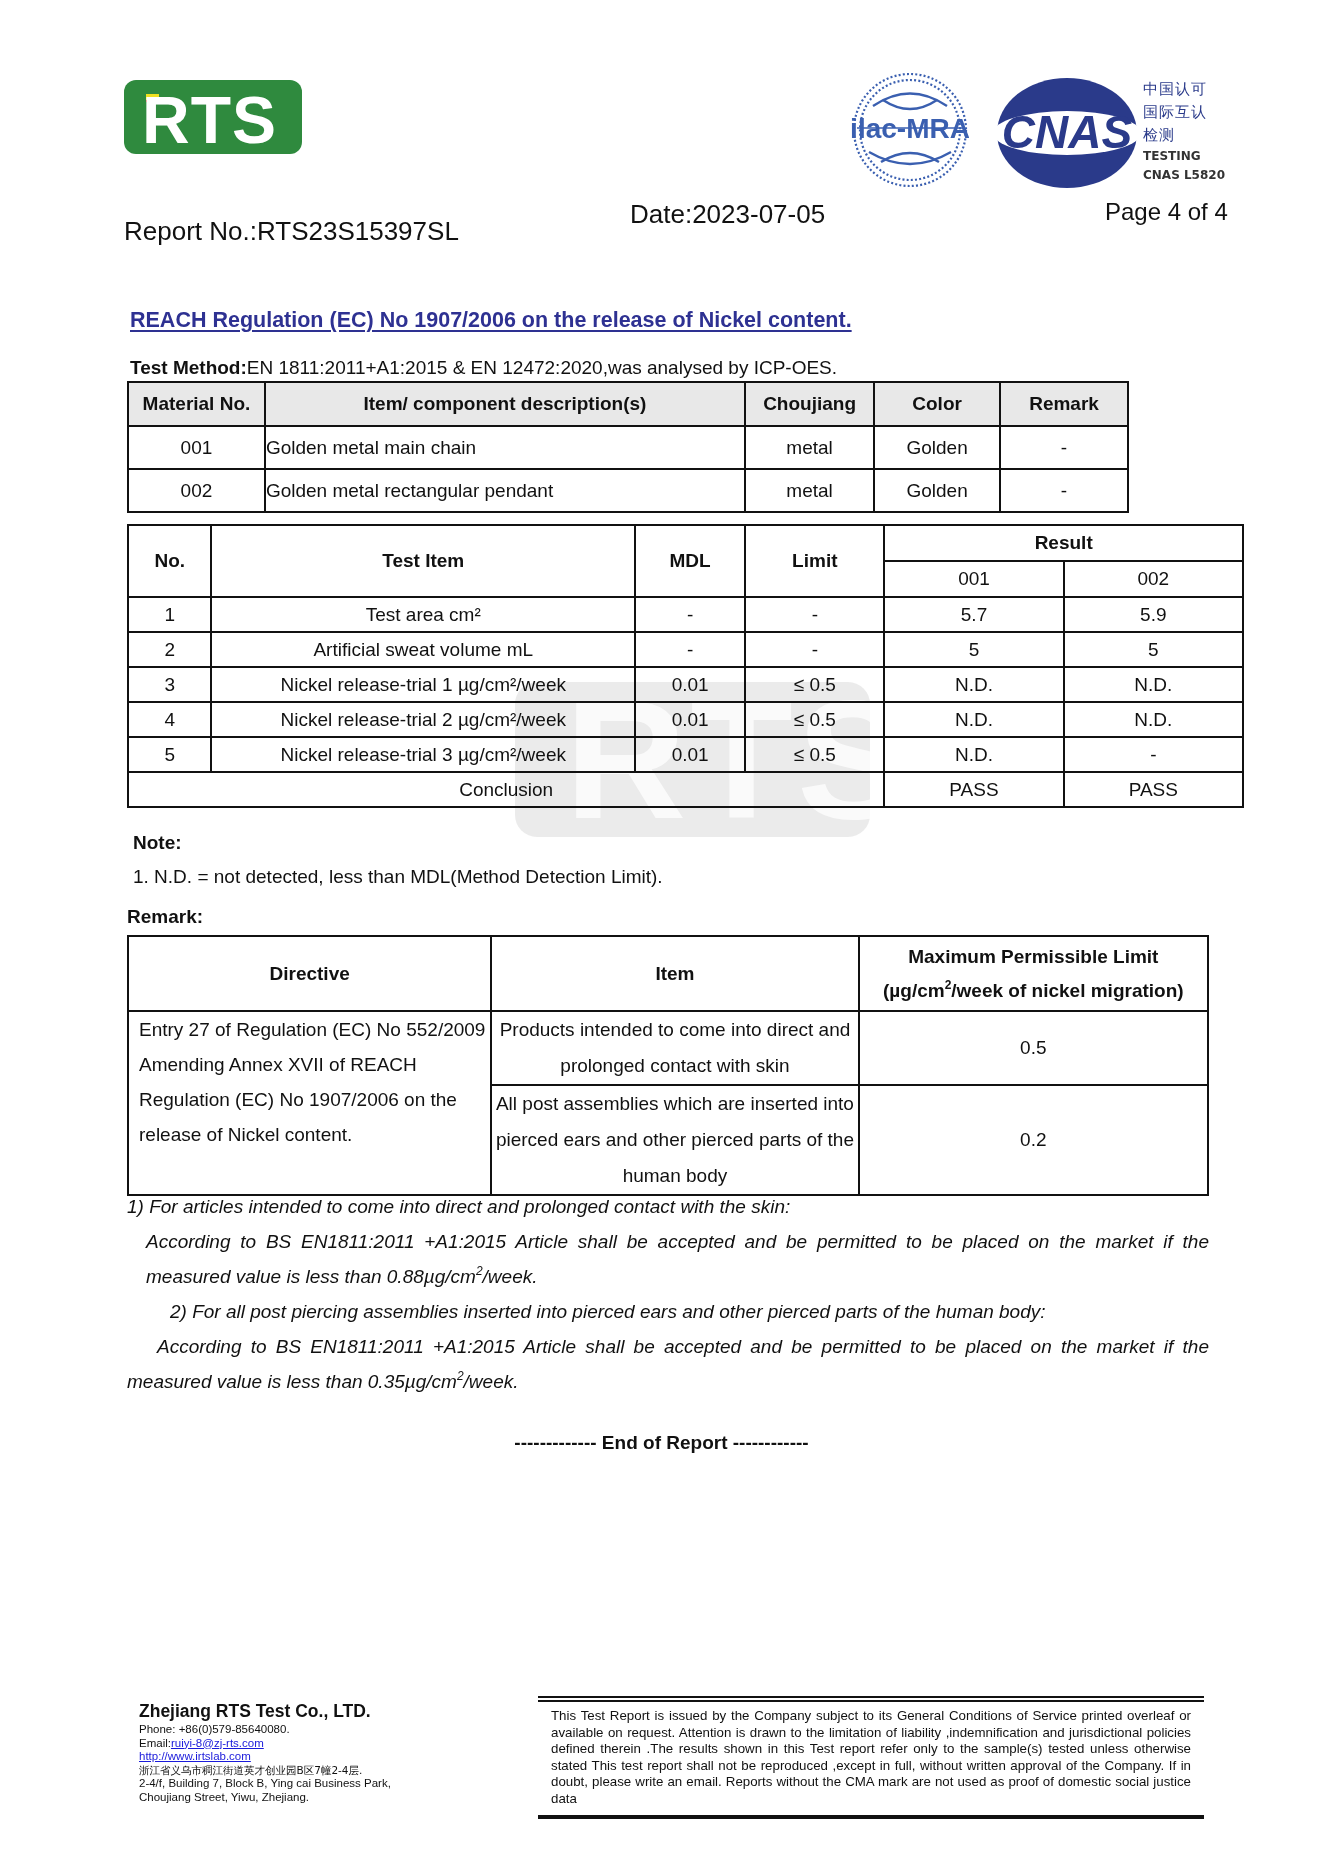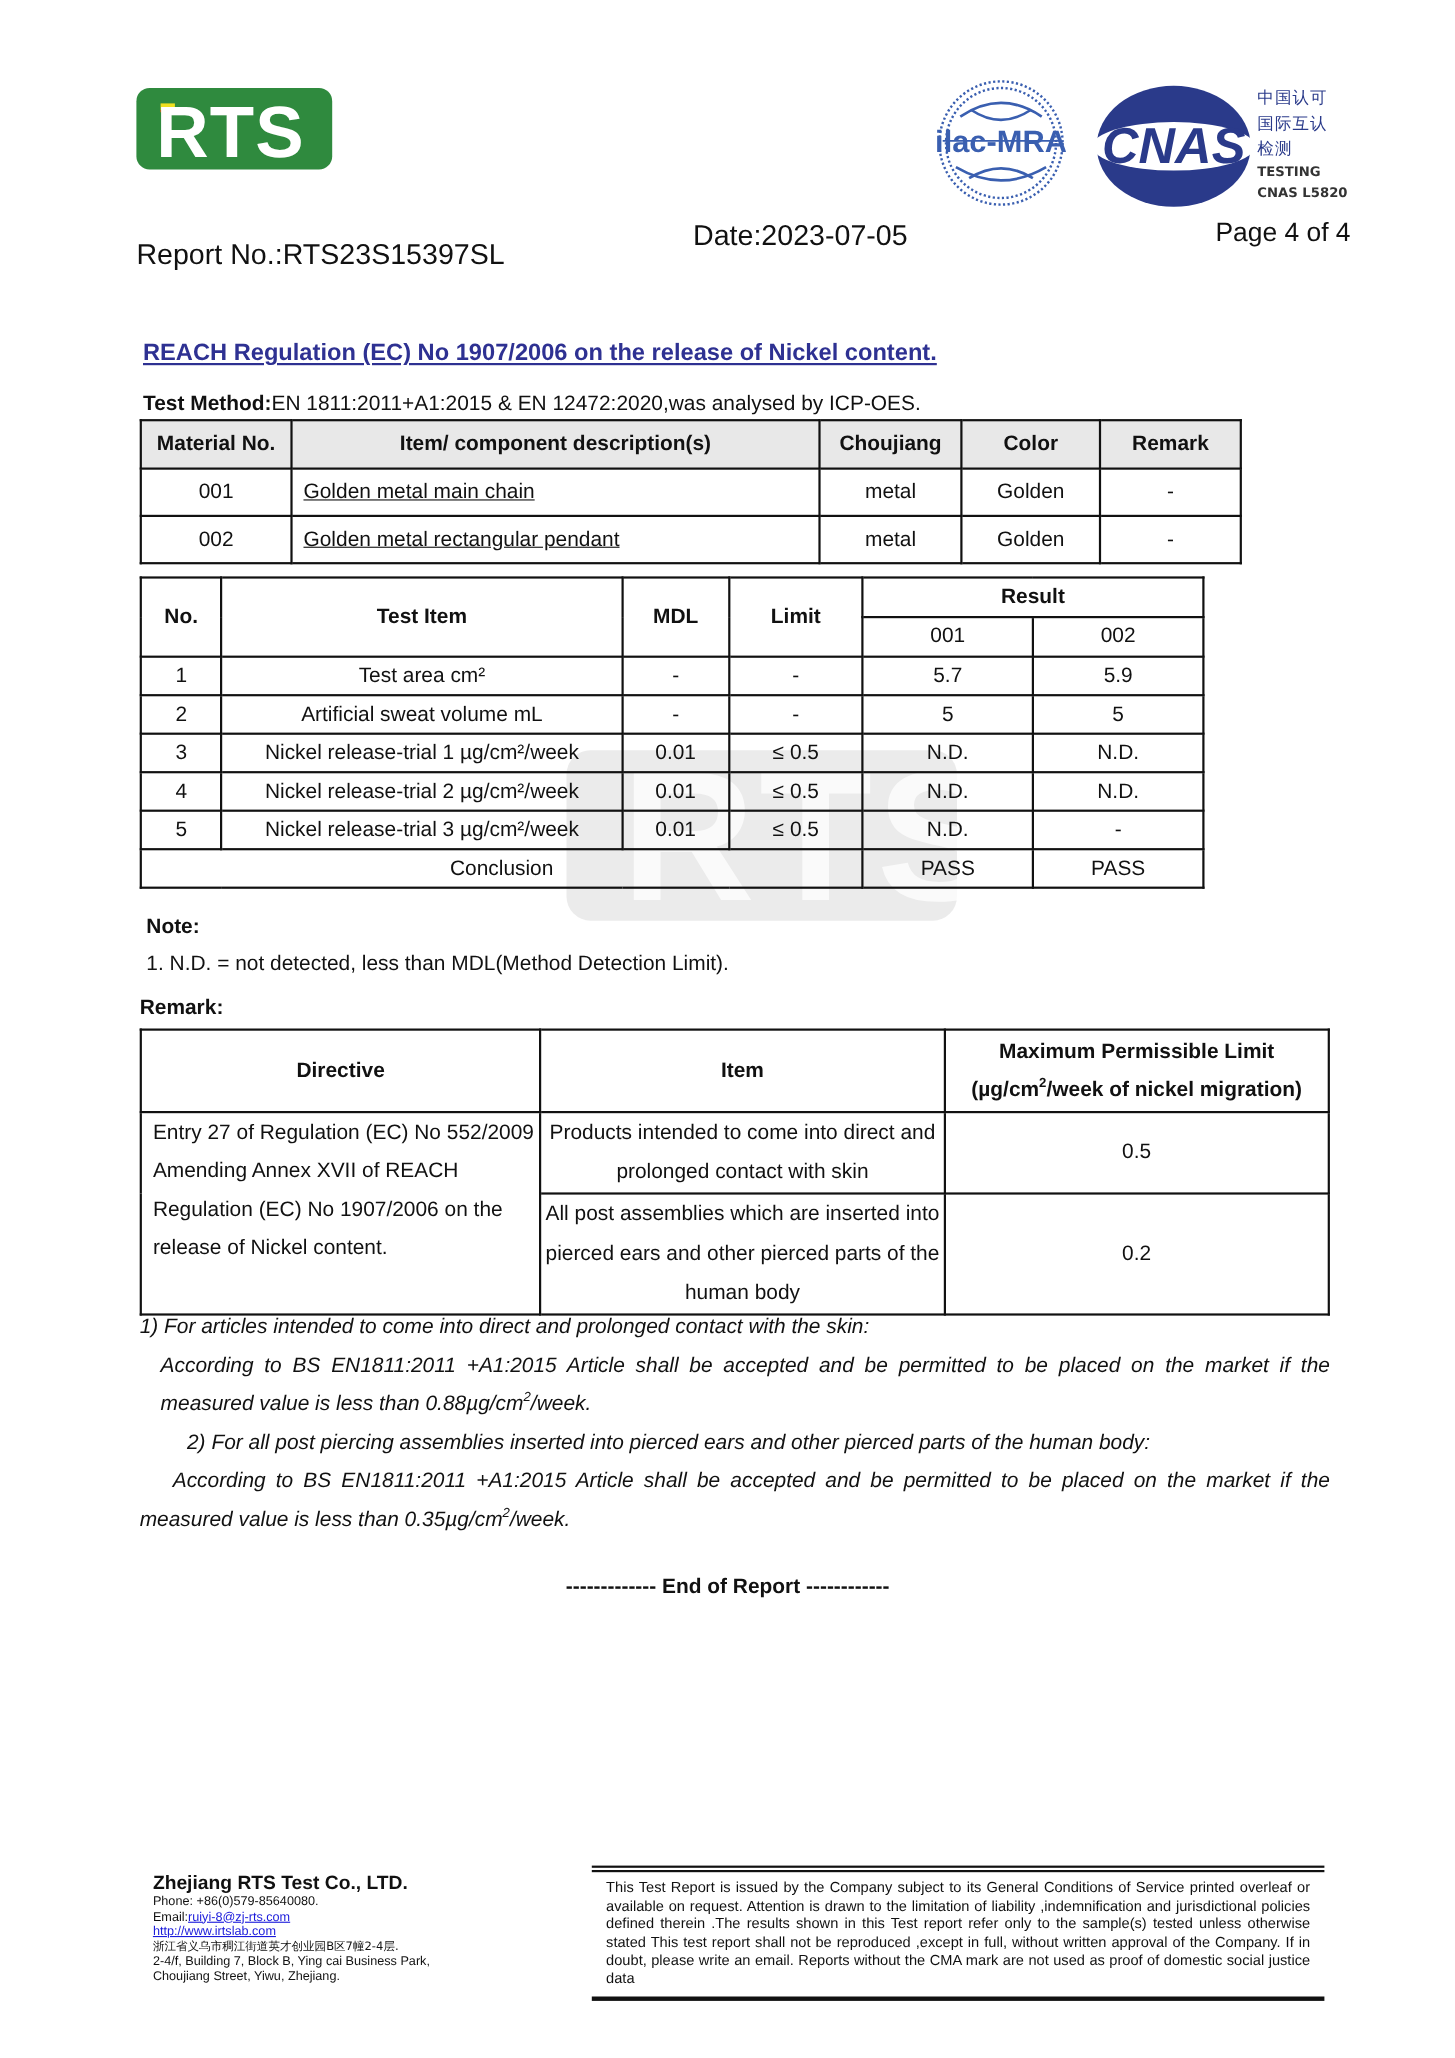--- a/index.html
+++ b/index.html
@@ -32,23 +32,23 @@
   .method { left: 130px; top: 357px; font-size: 19px; }
   .method b { font-weight: bold; }
 
   table { border-collapse: collapse; position: absolute; font-size: 19px; }
   td, th { border: 2.5px solid #111; text-align: center; padding: 0; font-weight: normal; }
   th { font-weight: bold; }
 
   .t1 { left: 127px; top: 381px; width: 1002px; }
   .t1 th { background: #e8e8e8; height: 42px; }
   .t1 td { height: 41px; }
-  .t1 td.left { text-align: left; padding-left: 10px; text-decoration: underline; }
-
-  .t2 { left: 127px; top: 524px; width: 968px; }
+  .t1 td.left { text-align: left; padding-left: 0; }
+
+  .t2 { left: 127px; top: 524px; width: 1117px; }
   .t2 th { height: 33px; }
   .t2 td { height: 33px; }
 
   .watermark { left: 515px; top: 682px; width: 355px; height: 155px; background: rgba(210,210,210,0.45);
                border-radius: 22px; }
   .watermark span { position: absolute; left: 50px; top: -18px; font-size: 168px; font-weight: bold;
                     color: rgba(255,255,255,0.75); letter-spacing: 4px; }
 
   .note-title { left: 133px; top: 832px; font-size: 19px; font-weight: bold; }
   .note-1 { left: 133px; top: 866px; font-size: 19px; }

